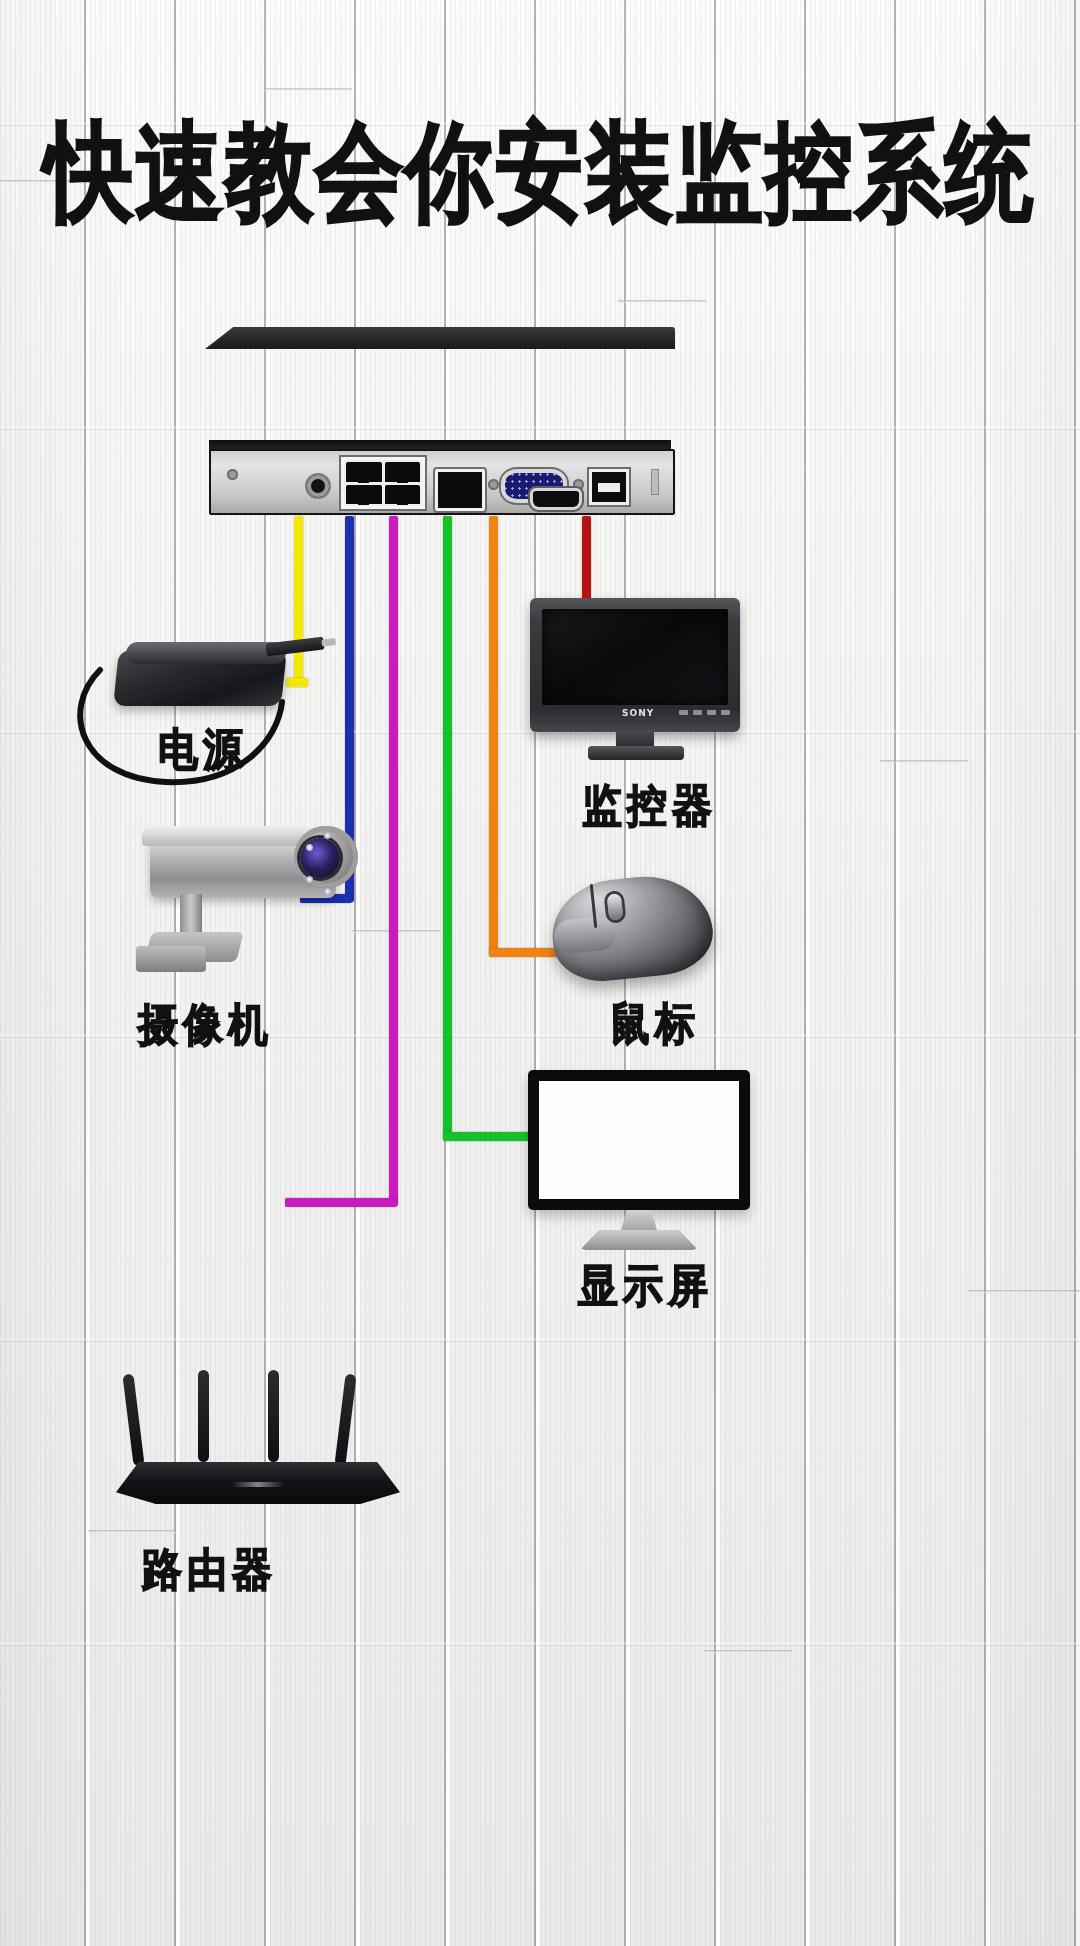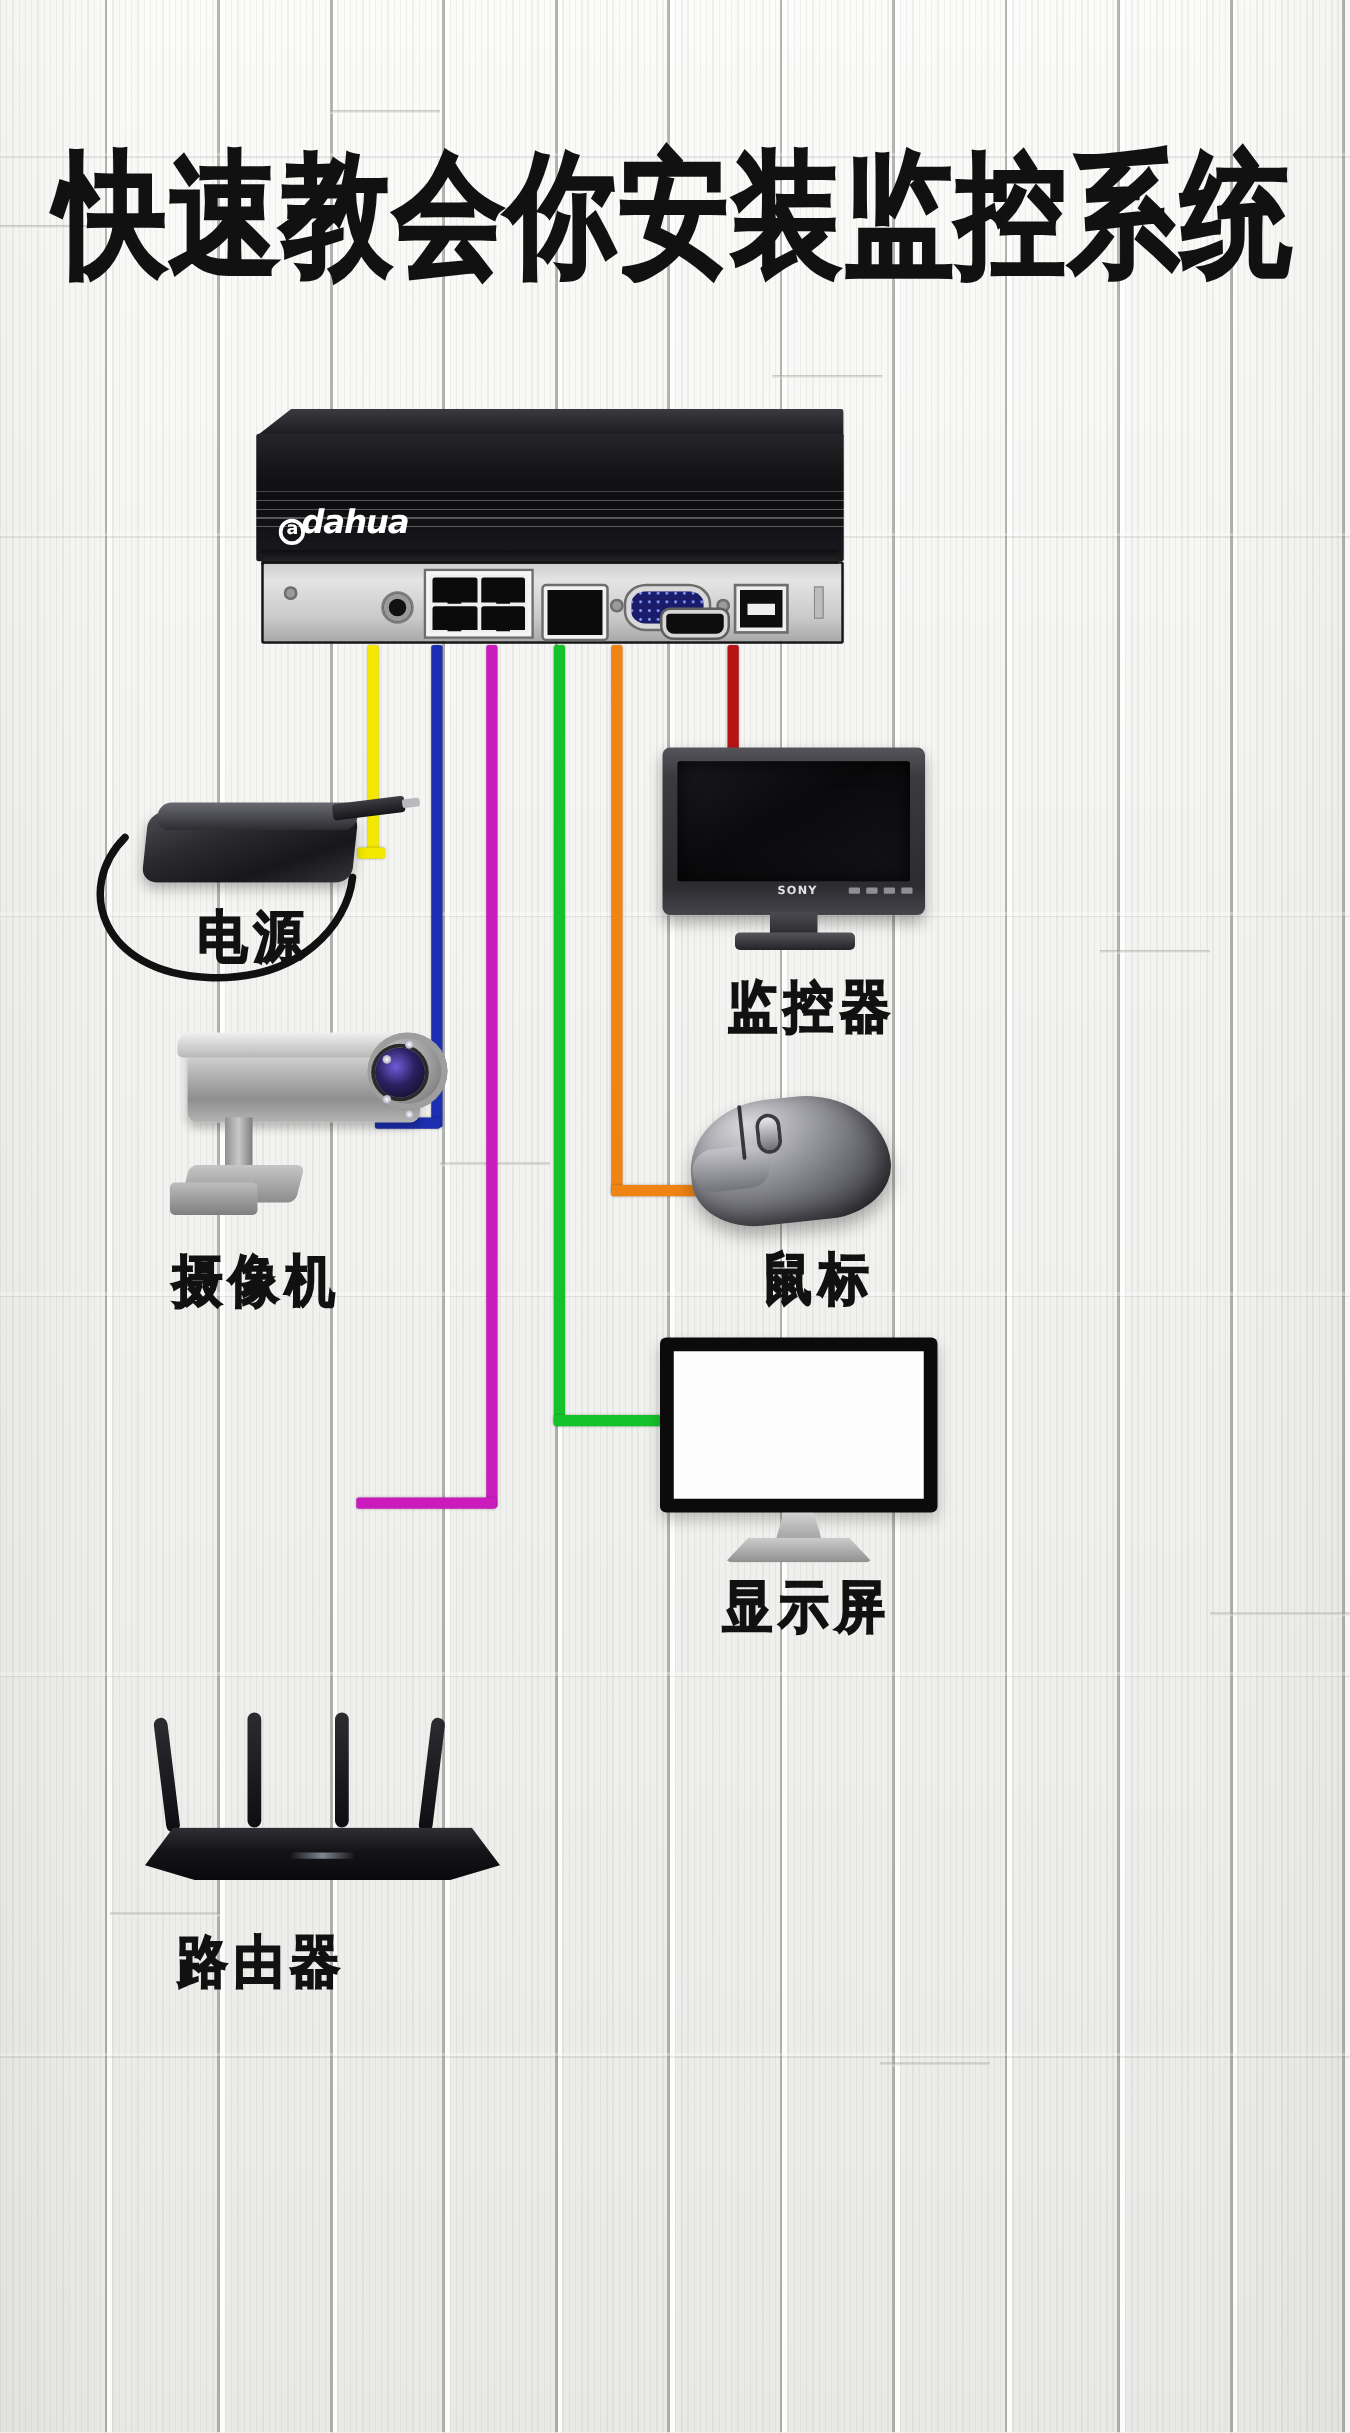--- a/index.html
+++ b/index.html
@@ -234,25 +234,20 @@
 <div class="cable ch sh" style="left:489px;top:948px;width:88px;background:#ef8414;"></div>
 
 <div class="cable cv sh" style="left:582px;top:516px;height:94px;background:#b51414;"></div>
 
 <svg id="psu-wire" viewBox="0 0 260 130">
   <path d="M30 10 C -10 50, 10 118, 96 122 C 170 125, 208 80, 212 42" fill="none" stroke="#111" stroke-width="6" stroke-linecap="round"></path>
 </svg>
 
 <div id="nvr">
   <div id="nvr-top"></div>
-  <div id="nvr-body">
-    <div id="dahua">
-      <span class="ring">a</span><span>dahua</span>
-    </div>
-  </div>
   <div id="nvr-shadowband"></div>
   <div id="nvr-rear">
     <div class="port screw" style="left:16px;top:18px;"></div>
     <div class="port p-dc" style="left:96px;top:24px;"></div>
     <div class="port p-lan4" style="left:130px;top:6px;">
       <i></i>
         <i></i>
         <i></i>
         <i></i>
     </div>

